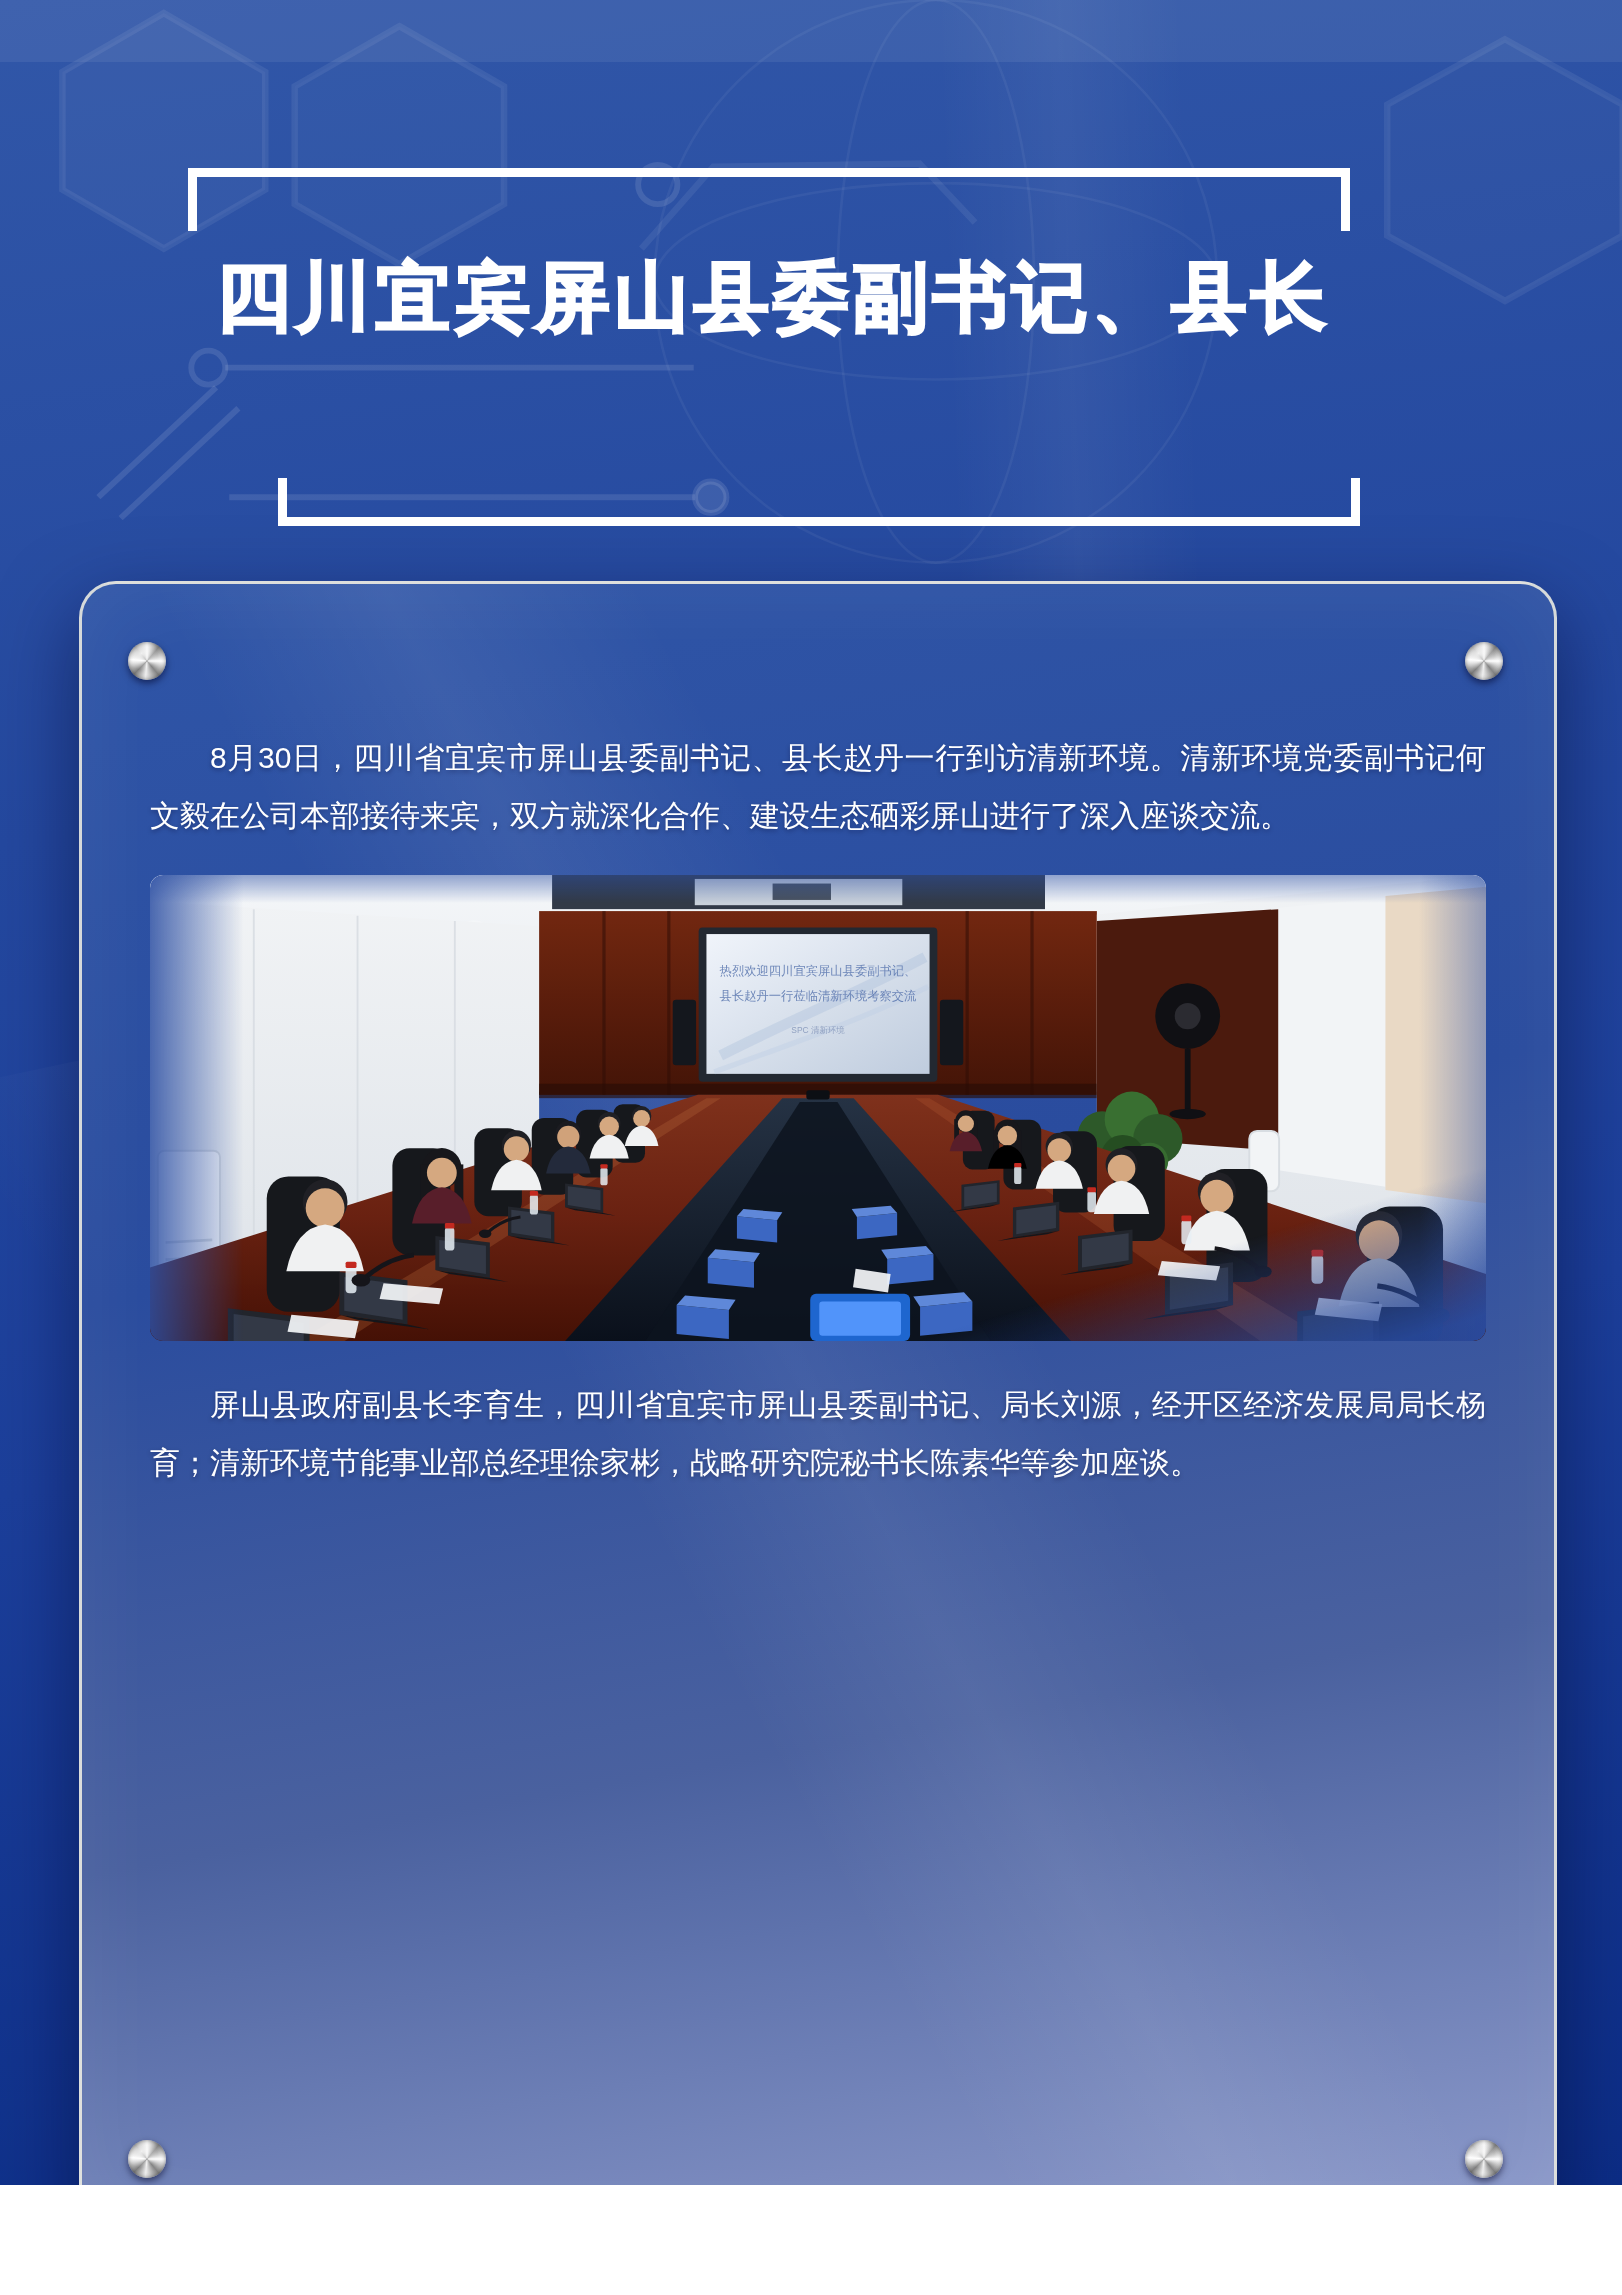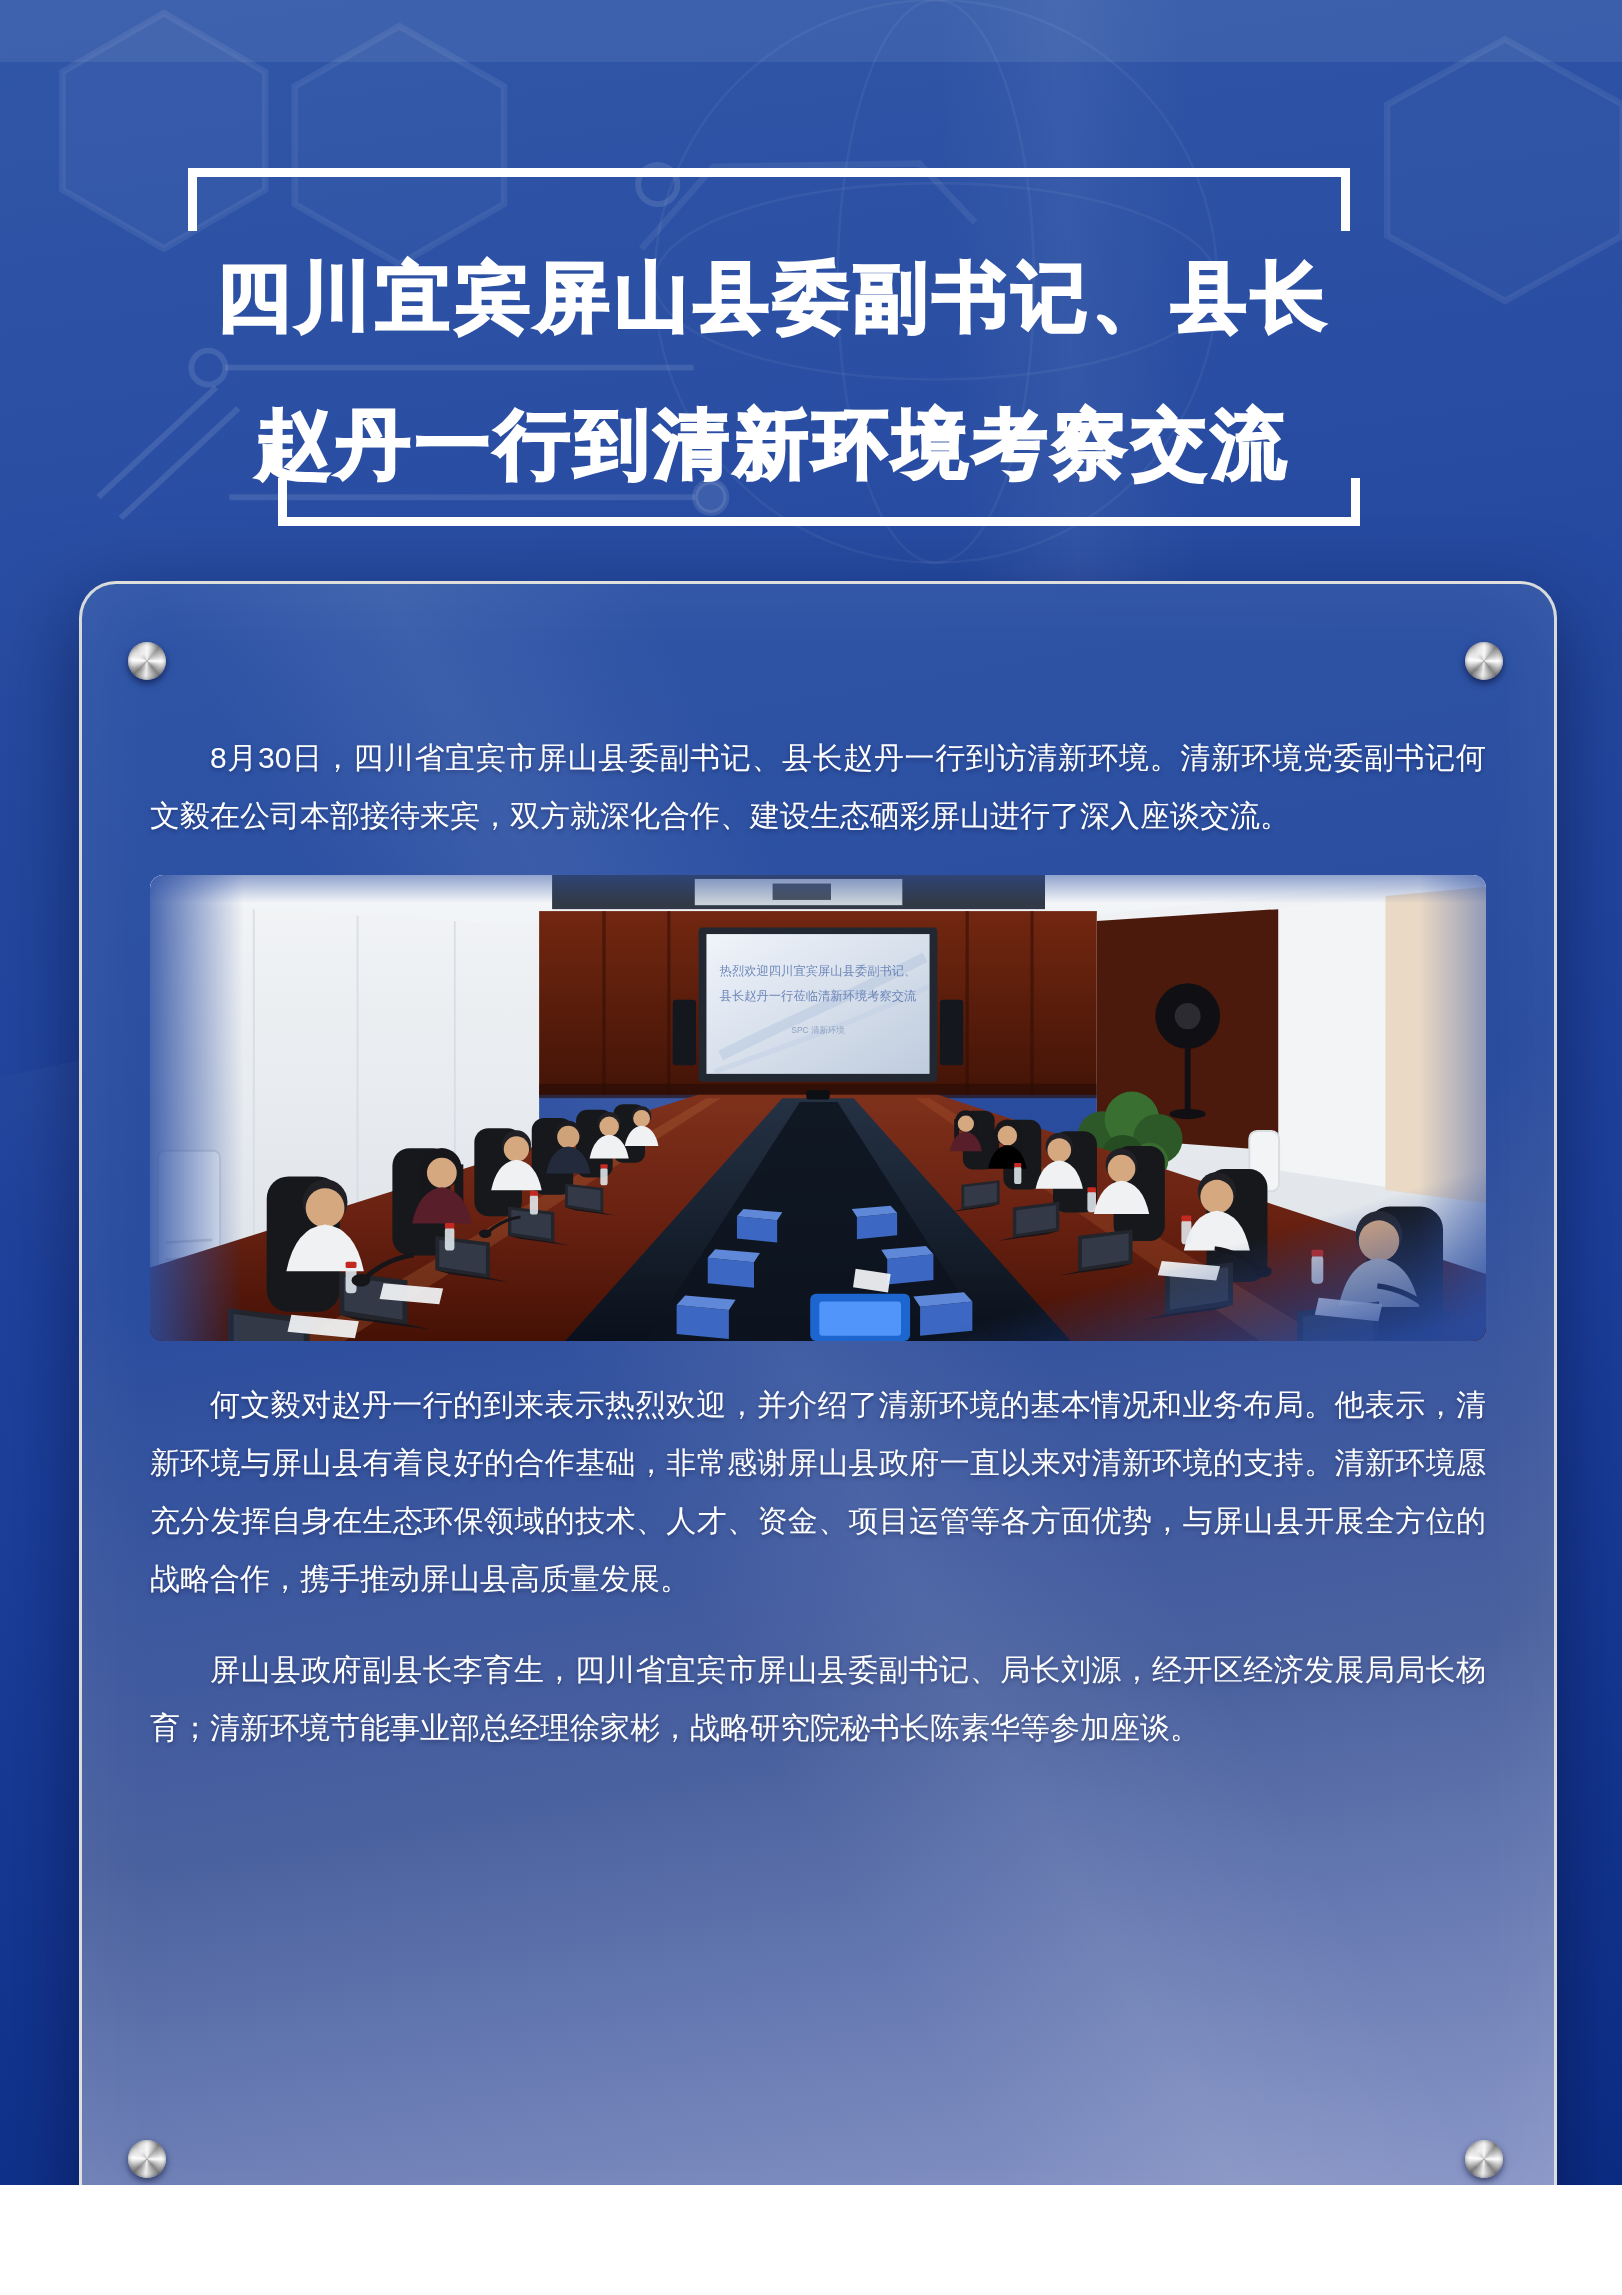--- a/index.html
+++ b/index.html
@@ -101,21 +101,20 @@
 
   <div class="title-block">
     <div class="tb top-line"></div>
     <div class="tb top-tick-l"></div>
     <div class="tb top-tick-r"></div>
     <div class="tb bot-line"></div>
     <div class="tb bot-tick-l"></div>
     <div class="tb bot-tick-r"></div>
     <div class="title-text">
       <div>四川宜宾屏山县委副书记、县长</div>
-      <div>赵丹一行到清新环境考察交流</div>
     </div>
   </div>
 
   <div class="glass-panel">
     <div class="screw tl"></div>
     <div class="screw tr"></div>
     <div class="screw bl"></div>
     <div class="screw br"></div>
 
     <div class="panel-content">
@@ -354,18 +353,17 @@
           <g fill="#f4f6f8" opacity="0.92">
             <path d="M360,622 L452,630 L446,654 L354,646 Z"></path>
             <path d="M218,670 L322,680 L316,706 L212,696 Z"></path>
             <path d="M1560,588 L1650,596 L1644,618 L1554,610 Z"></path>
             <path d="M1802,644 L1900,654 L1894,680 L1796,670 Z"></path>
             <path d="M1088,600 L1142,608 L1138,636 L1084,628 Z"></path>
           </g>
         </svg>
       </div>
 
-      <p class="para">何文毅对赵丹一行的到来表示热烈欢迎，并介绍了清新环境的基本情况和业务布局。他表示，清新环境与屏山县有着良好的合作基础，非常感谢屏山县政府一直以来对清新环境的支持。清新环境愿充分发挥自身在生态环保领域的技术、人才、资金、项目运管等各方面优势，与屏山县开展全方位的战略合作，携手推动屏山县高质量发展。</p>
       <p class="para">屏山县政府副县长李育生，四川省宜宾市屏山县委副书记、局长刘源，经开区经济发展局局长杨育；清新环境节能事业部总经理徐家彬，战略研究院秘书长陈素华等参加座谈。</p>
     </div>
   </div>
 </div>
 
 
 </body></html>

